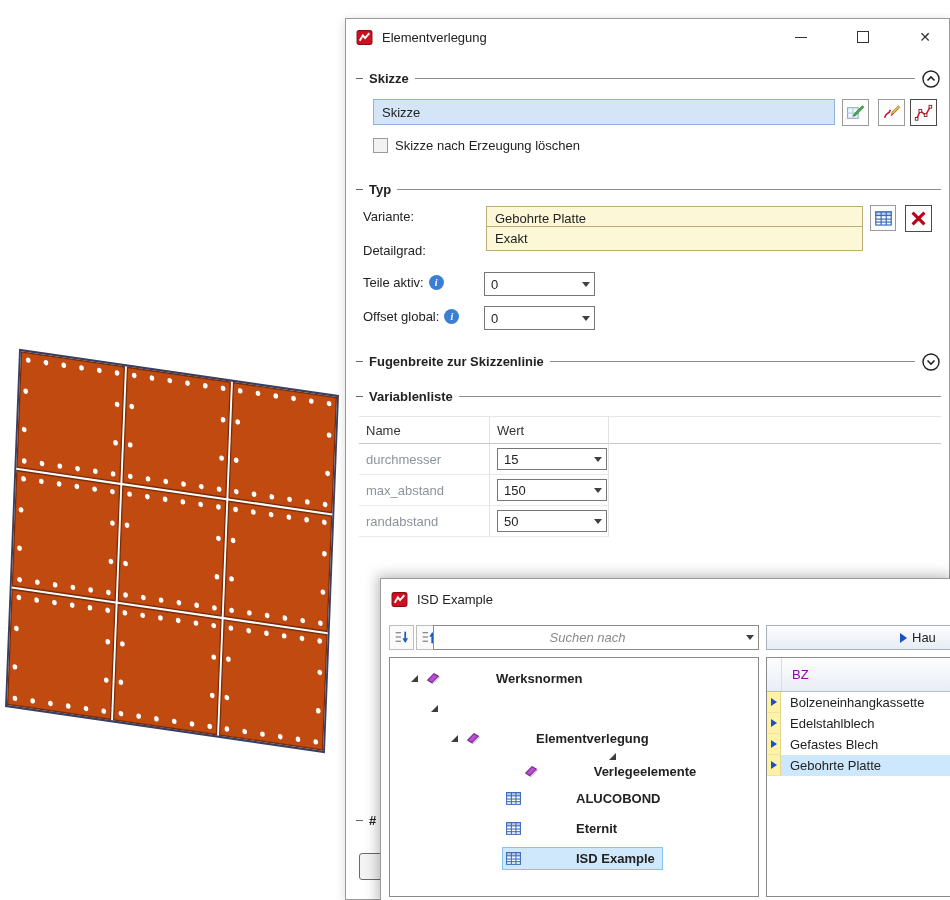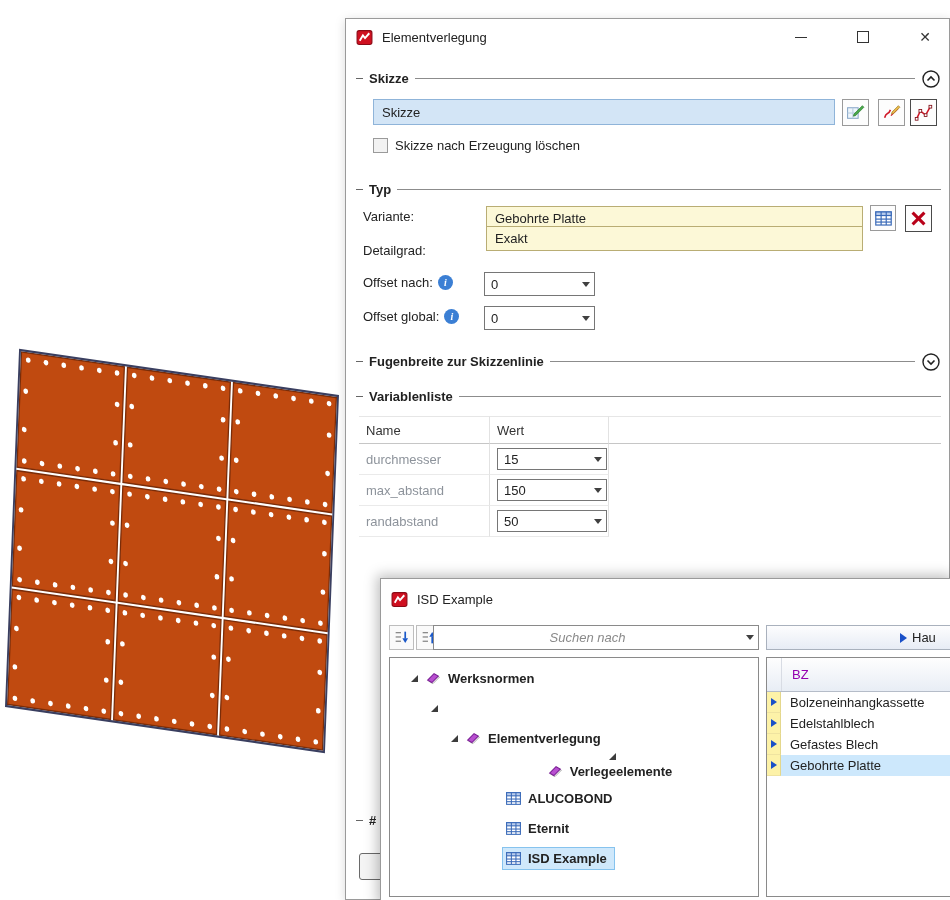--- a/index.html
+++ b/index.html
@@ -77,21 +77,21 @@
   .pathbar{position:absolute;left:385px;top:46px;width:189px;height:25px;border:1px solid #a9b1bd;
     background:linear-gradient(#fdfdfe,#e7ecf5);box-sizing:border-box;display:flex;align-items:center;}
   .pathbar .content{margin-left:133px;display:flex;align-items:center;gap:5px;font-weight:normal;}
   .tri-blue{width:0;height:0;border-top:5px solid transparent;border-bottom:5px solid transparent;border-left:7px solid #1a50c8;}
 
   .tree{position:absolute;left:8px;top:78px;width:370px;height:240px;border:1px solid #8a8a8a;background:#fff;
     box-sizing:border-box;padding-top:5px;overflow:hidden;}
   .titem{height:30px;display:flex;align-items:center;font-weight:bold;}
   .titem .exp{width:16px;display:flex;align-items:center;justify-content:center;flex:0 0 auto;}
   .titem .exp::after{content:"";width:0;height:0;border-bottom:7px solid #3c3c3c;border-left:7px solid transparent;}
-  .selwrap{display:flex;align-items:center;padding:2px 7px 2px 2px;border:1px solid transparent;}
+  .selwrap{display:flex;align-items:center;padding:2px 7px 2px 2px;border:1px solid transparent;gap:48px;}
   .titem svg.ticon{width:17px;height:17px;margin-right:6px;flex:0 0 auto;}
   .titem.sel .selwrap{background:#cfe8fb;border:1px solid #86c3ee;}
   .lvl0{padding-left:16px;} .lvl1{padding-left:36px;} .lvl2{padding-left:56px;}
   .lvl3{padding-left:76px;flex-direction:column;} .lvl4{padding-left:112px;}
 
   .list{position:absolute;left:385px;top:78px;width:190px;height:240px;border:1px solid #8a8a8a;background:#fff;
     box-sizing:border-box;overflow:hidden;}
   .lhead{height:33px;display:flex;background:linear-gradient(#fefefe,#e8edf5);border-bottom:1px solid #b5bcc8;}
   .lhead .gut{width:14px;border-right:1px solid #d8dce4;}
   .lhead .btx{display:flex;align-items:center;padding-left:10px;color:#9400b0;font-weight:normal;}
@@ -401,21 +401,21 @@
   </div>
 
   <div class="lblrow" style="left:17px;top:224px;">
     <span>Detailgrad:</span>
   </div>
   <div class="field yellow" style="left:140px;top:207px;width:377px;height:25px;">
     <span>Exakt</span>
   </div>
 
   <div class="lblrow" style="left:17px;top:256px;">
-    <span>Offset nach:</span>
+    <span>Teile aktiv:</span>
     <span class="info">i</span>
   </div>
   <div class="combo" style="left:138px;top:253px;width:111px;height:24px;">
     <span class="val">0</span>
     <span class="arrowbox"></span>
   </div>
 
   <div class="lblrow" style="left:17px;top:290px;">
     <span>Offset global:</span>
     <span class="info">i</span>

